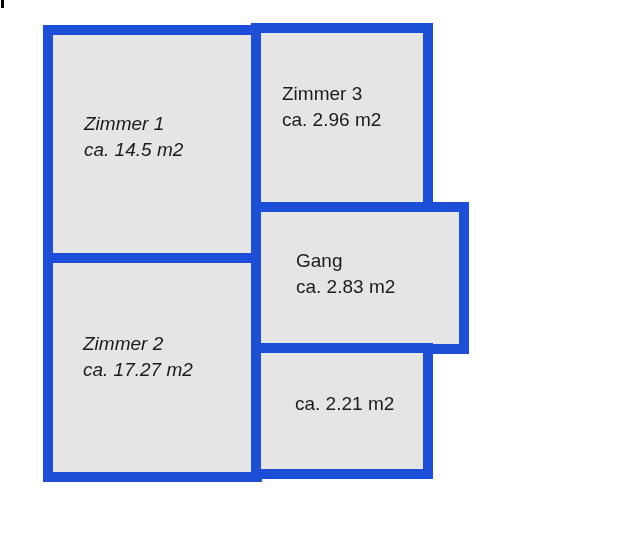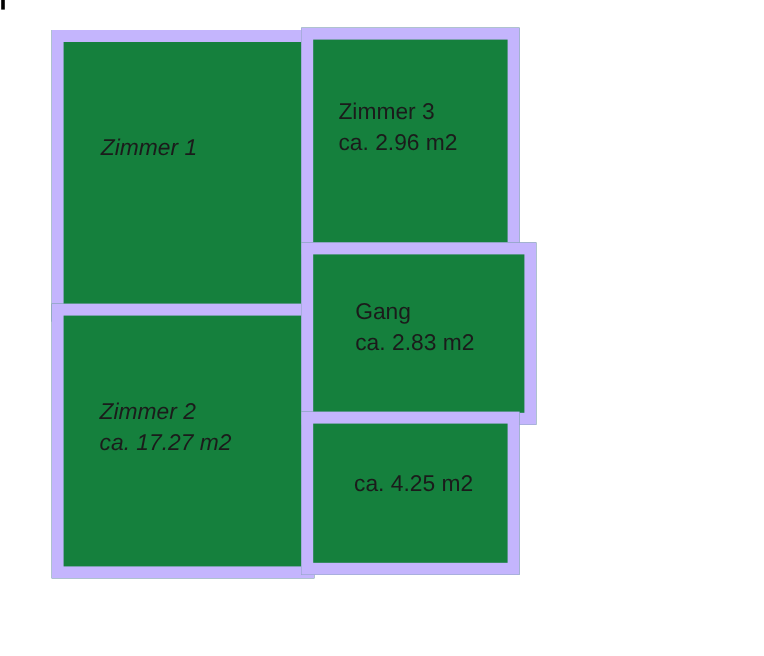--- a/index.html
+++ b/index.html
@@ -19,27 +19,27 @@
     position: absolute;
     left: 1px;
     top: 0;
     width: 3px;
     height: 8px;
     background: #000000;
   }
   .room {
     position: absolute;
     box-sizing: border-box;
-    border: 10px solid #c4b5fd;
-    background: #15803d;
+    border: 10px solid #1d4ed8;
+    background: #e5e5e5;
   }
   .room-zimmer1    { left: 43px;  top: 25px;  width: 219px; height: 243px; font-style: italic; }
   .room-zimmer2    { left: 43px;  top: 253px; width: 219px; height: 229px; }
   .room-zimmer3    { left: 251px; top: 23px;  width: 182px; height: 189px; }
-  .room-gang       { left: 251px; top: 202px; width: 196px; height: 152px; padding-left: 15px; }
+  .room-gang       { left: 251px; top: 202px; width: 218px; height: 152px; padding-left: 15px; }
   .room-badezimmer { left: 251px; top: 343px; width: 182px; height: 136px; }
   .room-label {
     position: absolute;
     font-size: 19px;
     line-height: 26px;
     color: #1b1b1b;
     white-space: nowrap;
   }
   .room-zimmer1 .room-label    { left: 31px; top: 76px; }
   .room-zimmer2 .room-label    { left: 30px; top: 68px; font-style: italic; }
@@ -50,20 +50,21 @@
 </head>
 <body>
 
 <div class="canvas">
 
   <div class="corner-mark"></div>
 
   <div class="room room-zimmer1">
     <div class="room-label">
       <div>Zimmer 1</div>
+      <div>ca. 14.5 m2</div>
     </div>
   </div>
 
   <div class="room room-zimmer2">
     <div class="room-label">
       <div>Zimmer 2</div>
       <div>ca. 17.27 m2</div>
     </div>
   </div>
 
@@ -76,17 +77,17 @@
 
   <div class="room room-gang">
     <div class="room-label">
       <div>Gang</div>
       <div>ca. 2.83 m2</div>
     </div>
   </div>
 
   <div class="room room-badezimmer">
     <div class="room-label">
-      <div>ca. 4.25 m2</div>
+      <div>ca. 2.21 m2</div>
     </div>
   </div>
 
 </div>
 
 </body></html>

